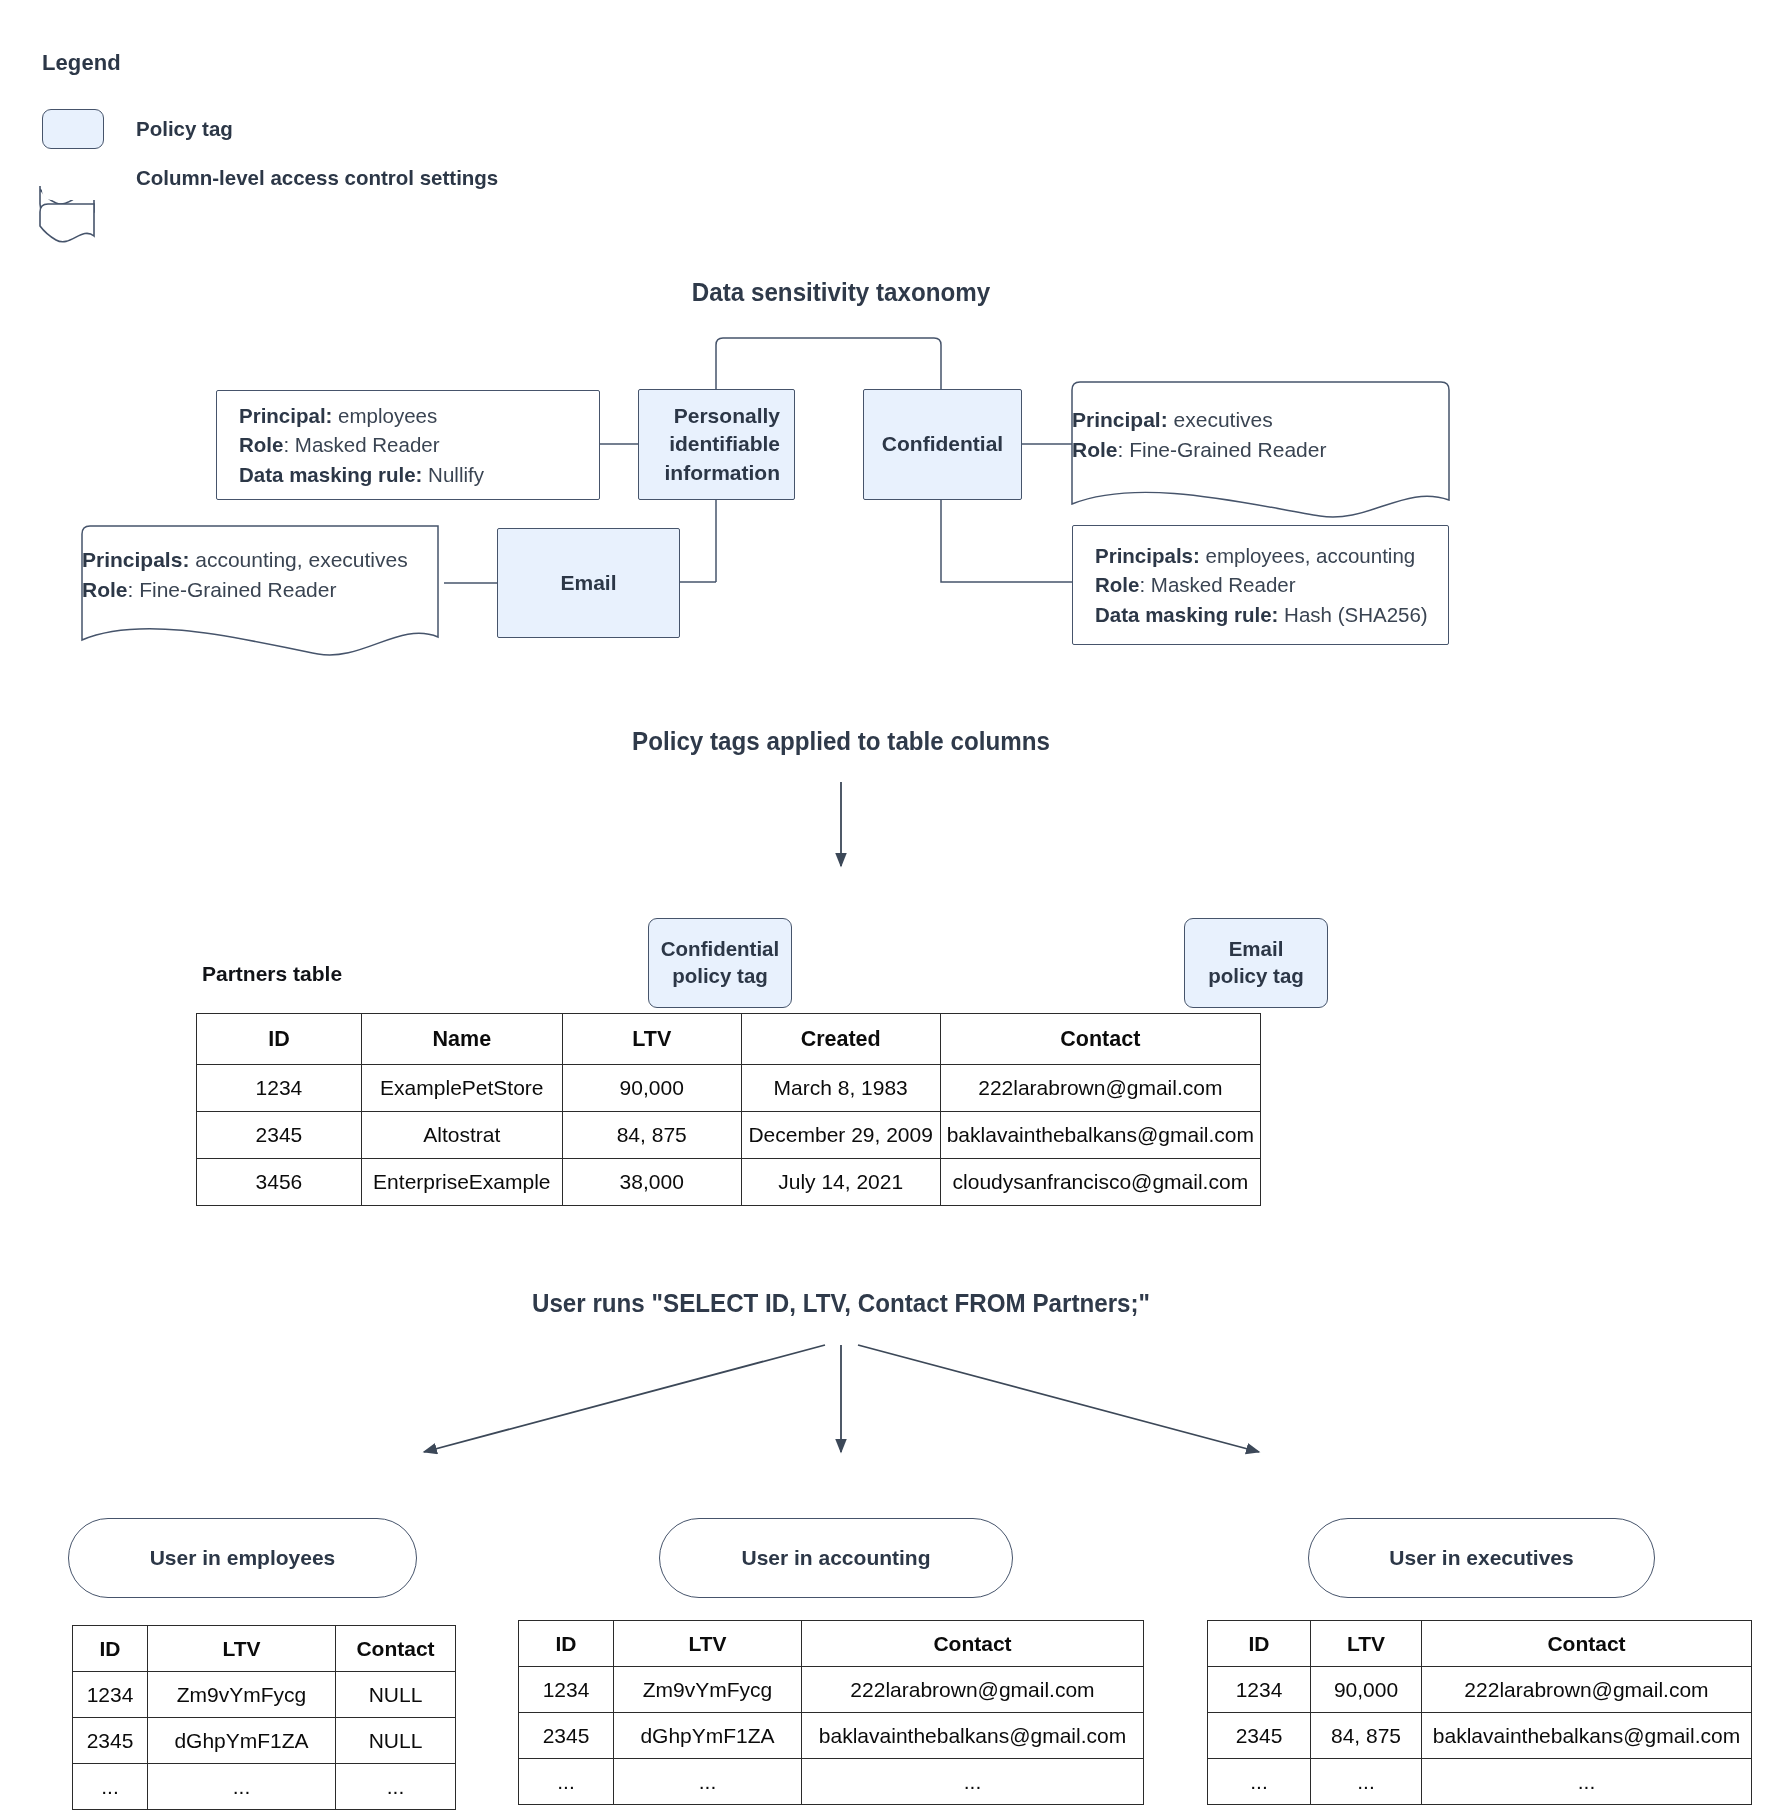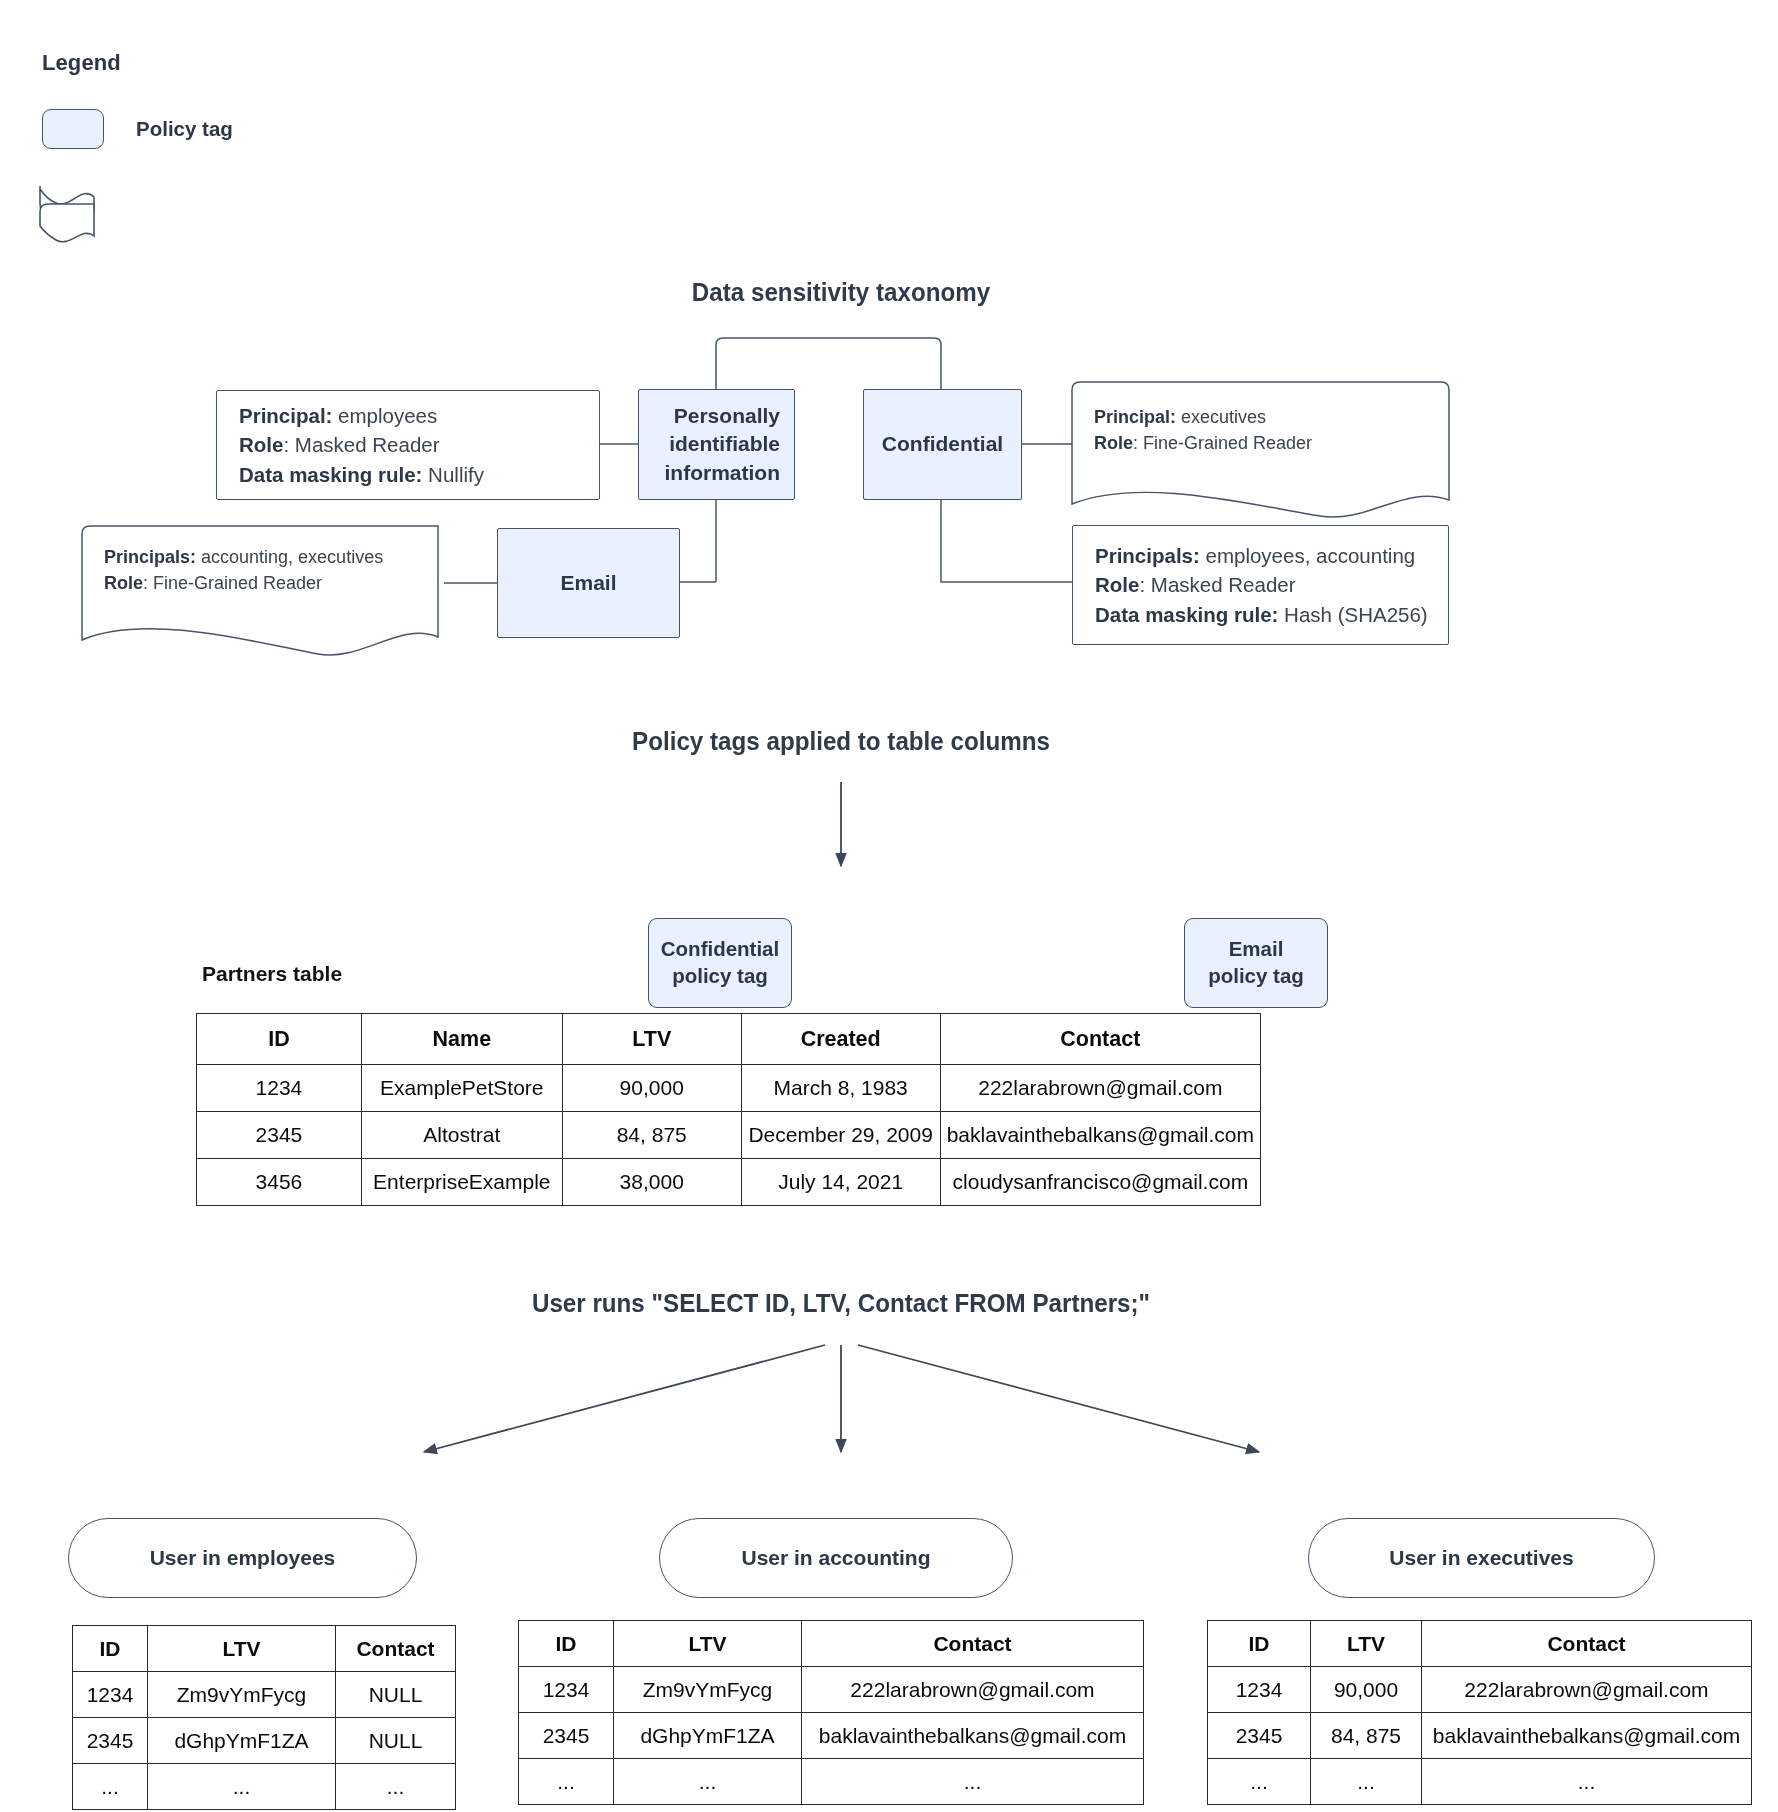--- a/index.html
+++ b/index.html
@@ -82,22 +82,21 @@
   }
   .node.policy {
     padding: 0 0 0 22px;
     font-size: 20.5px;
     line-height: 1.42;
     color: #3a4452;
   }
   .node.policy b { color: #2c3747; }
   .wavy-text {
     position: relative;
-    padding-left: 22px;
-    font-size: 18px;
+    font-size: 21px;
     line-height: 1.42;
     color: #3a4452;
     z-index: 2;
   }
   .wavy-text b { color: #2c3747; }
 
   
   table.grid {
     border-collapse: collapse;
     position: absolute;
@@ -224,20 +223,24 @@
 
 <div class="abs" id="legend">
   <div class="legend-title">Legend</div>
 
   <div class="legend-row">
     <div class="legend-swatch tag"></div>
     <div class="legend-label">Policy tag</div>
   </div>
 
 
+  <div class="legend-row">
+    <div class="legend-swatch wavy"></div>
+    <div class="legend-label">Column-level access control settings</div>
+  </div>
 </div>
 
 <div class="section-heading abs" style="left:489px; top:277px; width:704px; font-size:26px;">Data sensitivity taxonomy</div>
 
 <div class="node policy" style="left:216px; top:390px; width:384px; height:110px;">
   <div>
     <div><b>Principal:</b><span> employees</span></div>
     <div><b>Role</b><span>: Masked Reader</span></div>
     <div><b>Data masking rule:</b><span> Nullify</span></div>
   </div>

